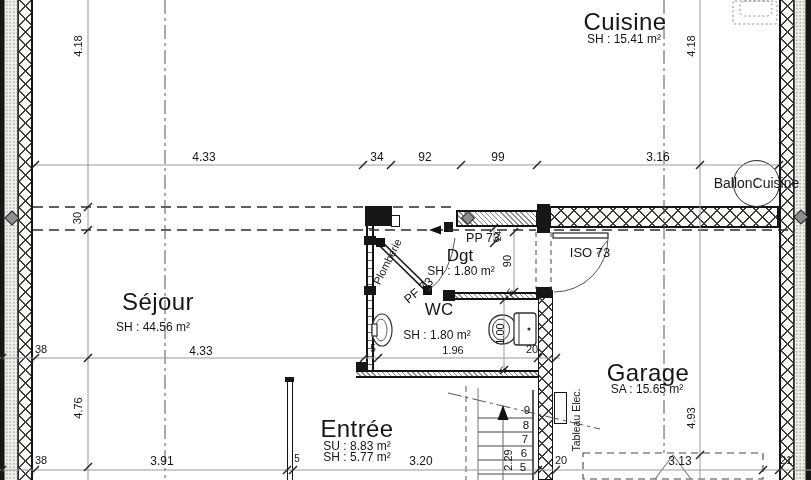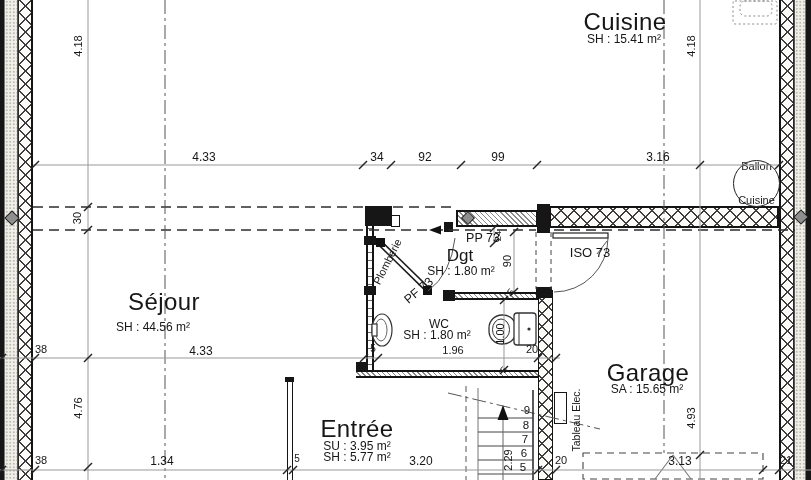--- a/index.html
+++ b/index.html
@@ -21,22 +21,22 @@
   .lbl{position:absolute;white-space:nowrap;transform:translate(-50%,-50%);line-height:1.05;color:#161616}
   .v{transform:translate(-50%,-50%) rotate(-90deg)}
   .r50{transform:translate(-50%,-50%) rotate(-50deg)}
   .room{font-size:24px;letter-spacing:.4px}
   .area{font-size:12px}
   .dim{font-size:12px}
   .dim-m{font-size:11px}
   .dim-s{font-size:10px}
   .tny{font-size:9.5px}
   #ballon{position:absolute;left:733px;top:160px;width:47px;height:47px;border:1.6px solid #222;
-    border-radius:50%;background:#fff;display:flex;flex-direction:column;align-items:center;
-    justify-content:space-between;font-size:11px;line-height:11.5px;z-index:3}
+    border-radius:50%;background:#fff;display:flex;flex-direction:row;align-items:center;
+    justify-content:center;font-size:14px;line-height:11.5px;z-index:3}
   #tableau-box{position:absolute;left:554px;top:392px;width:13px;height:32px;
     background:#fff;border:1.4px solid #161616;z-index:3}
   svg.ovl{position:absolute;left:0;top:0;z-index:4;pointer-events:none}
   .lbl{z-index:5}
 </style>
 </head>
 <body>
 
 <div id="plan">
 
@@ -205,28 +205,28 @@
           <rect x="-4.5" y="-4.5" width="9" height="9"></rect>
         </g>
       <g transform="translate(801,217) rotate(45)">
           <rect x="-5" y="-5" width="10" height="10"></rect>
         </g>
     </g>
   </svg>
 
   <div class="lbl room" style="left:625px;top:22px">Cuisine</div>
   <div class="lbl area" style="left:624px;top:39px">SH : 15.41 m²</div>
-  <div class="lbl room" style="left:164px;top:302px">Séjour</div>
+  <div class="lbl room" style="left:158px;top:302px">Séjour</div>
   <div class="lbl area" style="left:153px;top:327px">SH : 44.56 m²</div>
   <div class="lbl" style="left:460px;top:256px;font-size:17px">Dgt</div>
   <div class="lbl area" style="left:461px;top:271px">SH : 1.80 m²</div>
-  <div class="lbl" style="left:439px;top:324px;font-size:12px">WC</div>
+  <div class="lbl" style="left:439px;top:310px;font-size:17px">WC</div>
   <div class="lbl area" style="left:437px;top:335px">SH : 1.80 m²</div>
   <div class="lbl room" style="left:357px;top:429px">Entrée</div>
-  <div class="lbl area" style="left:357px;top:446px">SU : 3.95 m²</div>
+  <div class="lbl area" style="left:357px;top:446px">SU : 8.83 m²</div>
   <div class="lbl area" style="left:357px;top:457px">SH : 5.77 m²</div>
   <div class="lbl room" style="left:648px;top:373px">Garage</div>
   <div class="lbl area" style="left:647px;top:389px">SA : 15.65 m²</div>
 
   <div class="lbl dim-m" style="left:388px;top:262px;transform:translate(-50%,-50%) rotate(-63deg)">Plomberie</div>
   <div class="lbl" style="left:577px;top:420px;font-size:10.5px;transform:translate(-50%,-50%) rotate(-90deg)">Tableau Elec.</div>
   <div class="lbl" style="left:483px;top:239px;font-size:12.5px">PP 73</div>
   <div class="lbl" style="left:419px;top:291px;font-size:12.5px;transform:translate(-50%,-50%) rotate(-40deg)">PF 73</div>
   <div class="lbl" style="left:590px;top:253px;font-size:13px">ISO 73</div>
 
@@ -248,21 +248,21 @@
   <div class="lbl dim" style="left:498px;top:157px">99</div>
   <div class="lbl dim" style="left:658px;top:157px">3.16</div>
 
   <div class="lbl dim-m" style="left:41px;top:350px">38</div>
   <div class="lbl dim" style="left:201px;top:351px">4.33</div>
   <div class="lbl dim-s" style="left:373px;top:349px">5</div>
   <div class="lbl dim-m" style="left:453px;top:351px">1.96</div>
   <div class="lbl dim-m" style="left:532px;top:350px">20</div>
 
   <div class="lbl dim-m" style="left:41px;top:461px">38</div>
-  <div class="lbl dim" style="left:162px;top:461px">1.34</div>
+  <div class="lbl dim" style="left:162px;top:461px">3.91</div>
   <div class="lbl dim-s" style="left:297px;top:459px">5</div>
   <div class="lbl dim" style="left:421px;top:461px">3.20</div>
   <div class="lbl dim-m" style="left:561px;top:461px">20</div>
   <div class="lbl dim" style="left:680px;top:461px">3.13</div>
   <div class="lbl dim-m" style="left:786px;top:461px">21</div>
 
   <div class="lbl" style="left:527px;top:410px;font-size:11.5px">9</div>
   <div class="lbl" style="left:526px;top:425px;font-size:11.5px">8</div>
   <div class="lbl" style="left:525px;top:439px;font-size:11.5px">7</div>
   <div class="lbl" style="left:524px;top:453px;font-size:11.5px">6</div>

